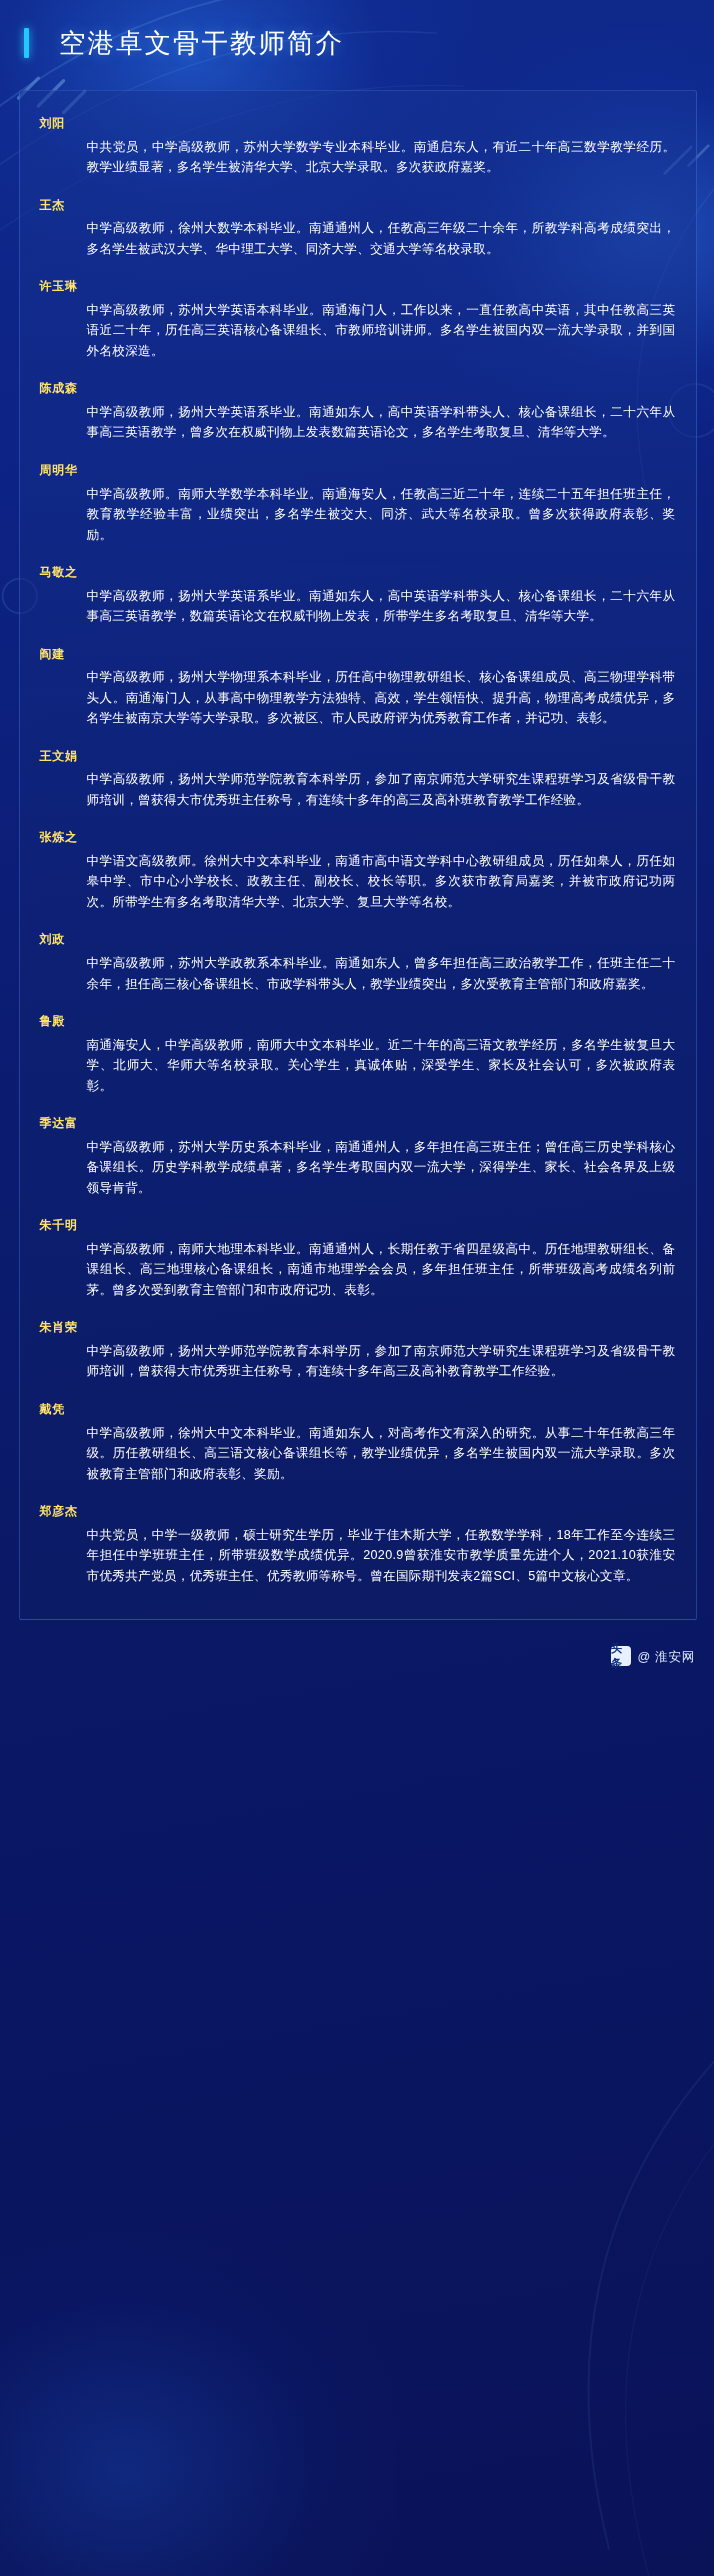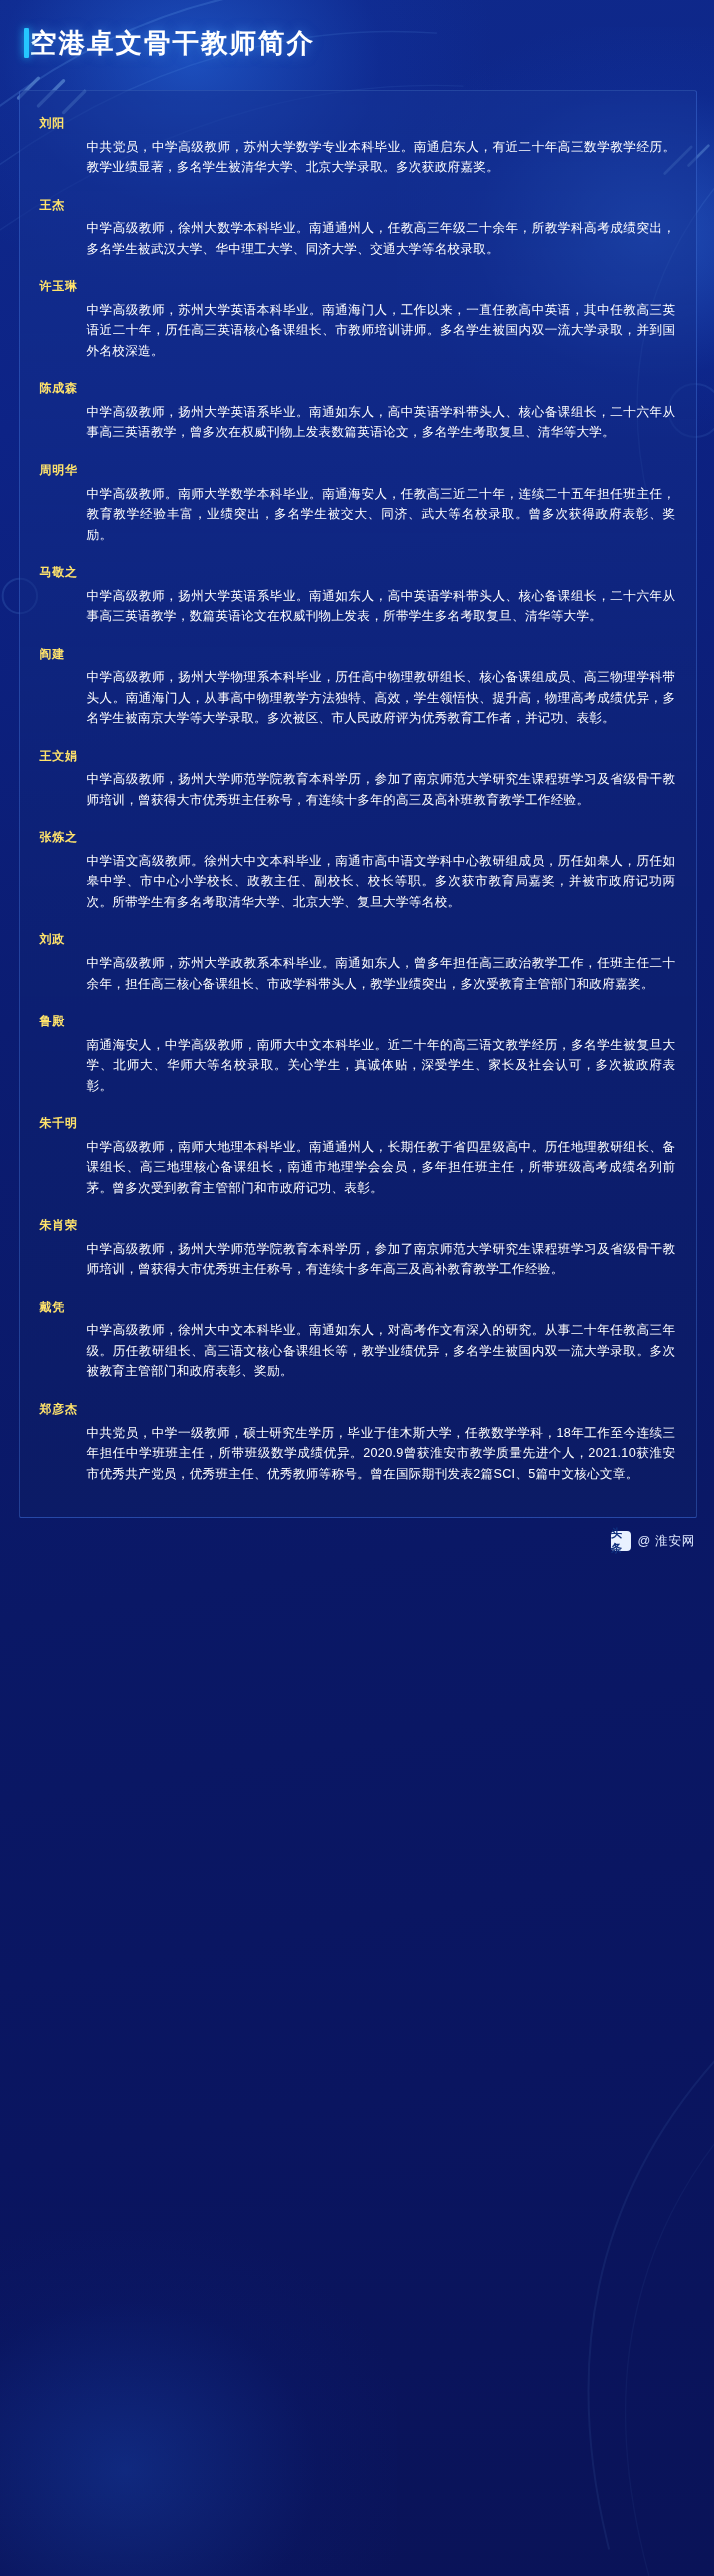--- a/index.html
+++ b/index.html
@@ -63,24 +63,24 @@
   .title-bar .bar {
     position: absolute;
     left: 0; top: 4px;
     width: 5.3px; height: 30px;
     background: #25c7ff;
     border-radius: 1.3px;
     box-shadow: 0 0 8px rgba(37,199,255,0.9);
   }
   .title-text {
     font-size: 26.5px;
-    font-weight: bold;
+    font-weight: normal;
     color: #ffffff;
     letter-spacing: 2px;
-    padding-left: 6px;
+    padding-left: 35px;
     line-height: 38px;
     text-shadow: 0 0 12px rgba(80,170,255,0.55);
   }
   
   .card {
     position: relative;
     margin: 10.6px 18.5px 0 18.5px;
     background: linear-gradient(180deg, rgba(22,52,150,0.55) 0%, rgba(16,38,120,0.45) 50%, rgba(13,30,100,0.5) 100%);
     border: 0.7px solid rgba(90,150,255,0.30);
     border-radius: 2.6px;
@@ -102,21 +102,21 @@
     line-height: 20.5px;
     text-align: justify;
     letter-spacing: 0.3px;
     margin-left: 47px;
   }
   
   .footer {
     position: relative;
     height: 46px;
     display: flex;
-    align-items: center;
+    align-items: flex-end;
     justify-content: flex-end;
     padding-right: 20px;
     gap: 6.6px;
   }
   .footer-logo {
     display: flex;
     align-items: center;
     gap: 5.3px;
   }
   .tt-badge {
@@ -224,20 +224,24 @@
   <div class="entry">
     <div class="name">刘政</div>
     <div class="desc">中学高级教师，苏州大学政教系本科毕业。南通如东人，曾多年担任高三政治教学工作，任班主任二十余年，担任高三核心备课组长、市政学科带头人，教学业绩突出，多次受教育主管部门和政府嘉奖。</div>
   </div>
 
   <div class="entry">
     <div class="name">鲁殿</div>
     <div class="desc">南通海安人，中学高级教师，南师大中文本科毕业。近二十年的高三语文教学经历，多名学生被复旦大学、北师大、华师大等名校录取。关心学生，真诚体贴，深受学生、家长及社会认可，多次被政府表彰。</div>
   </div>
 
+  <div class="entry">
+    <div class="name">季达富</div>
+    <div class="desc">中学高级教师，苏州大学历史系本科毕业，南通通州人，多年担任高三班主任；曾任高三历史学科核心备课组长。历史学科教学成绩卓著，多名学生考取国内双一流大学，深得学生、家长、社会各界及上级领导肯背。</div>
+  </div>
 
   <div class="entry">
     <div class="name">朱千明</div>
     <div class="desc">中学高级教师，南师大地理本科毕业。南通通州人，长期任教于省四星级高中。历任地理教研组长、备课组长、高三地理核心备课组长，南通市地理学会会员，多年担任班主任，所带班级高考成绩名列前茅。曾多次受到教育主管部门和市政府记功、表彰。</div>
   </div>
 
   <div class="entry">
     <div class="name">朱肖荣</div>
     <div class="desc">中学高级教师，扬州大学师范学院教育本科学历，参加了南京师范大学研究生课程班学习及省级骨干教师培训，曾获得大市优秀班主任称号，有连续十多年高三及高补教育教学工作经验。</div>
   </div>

